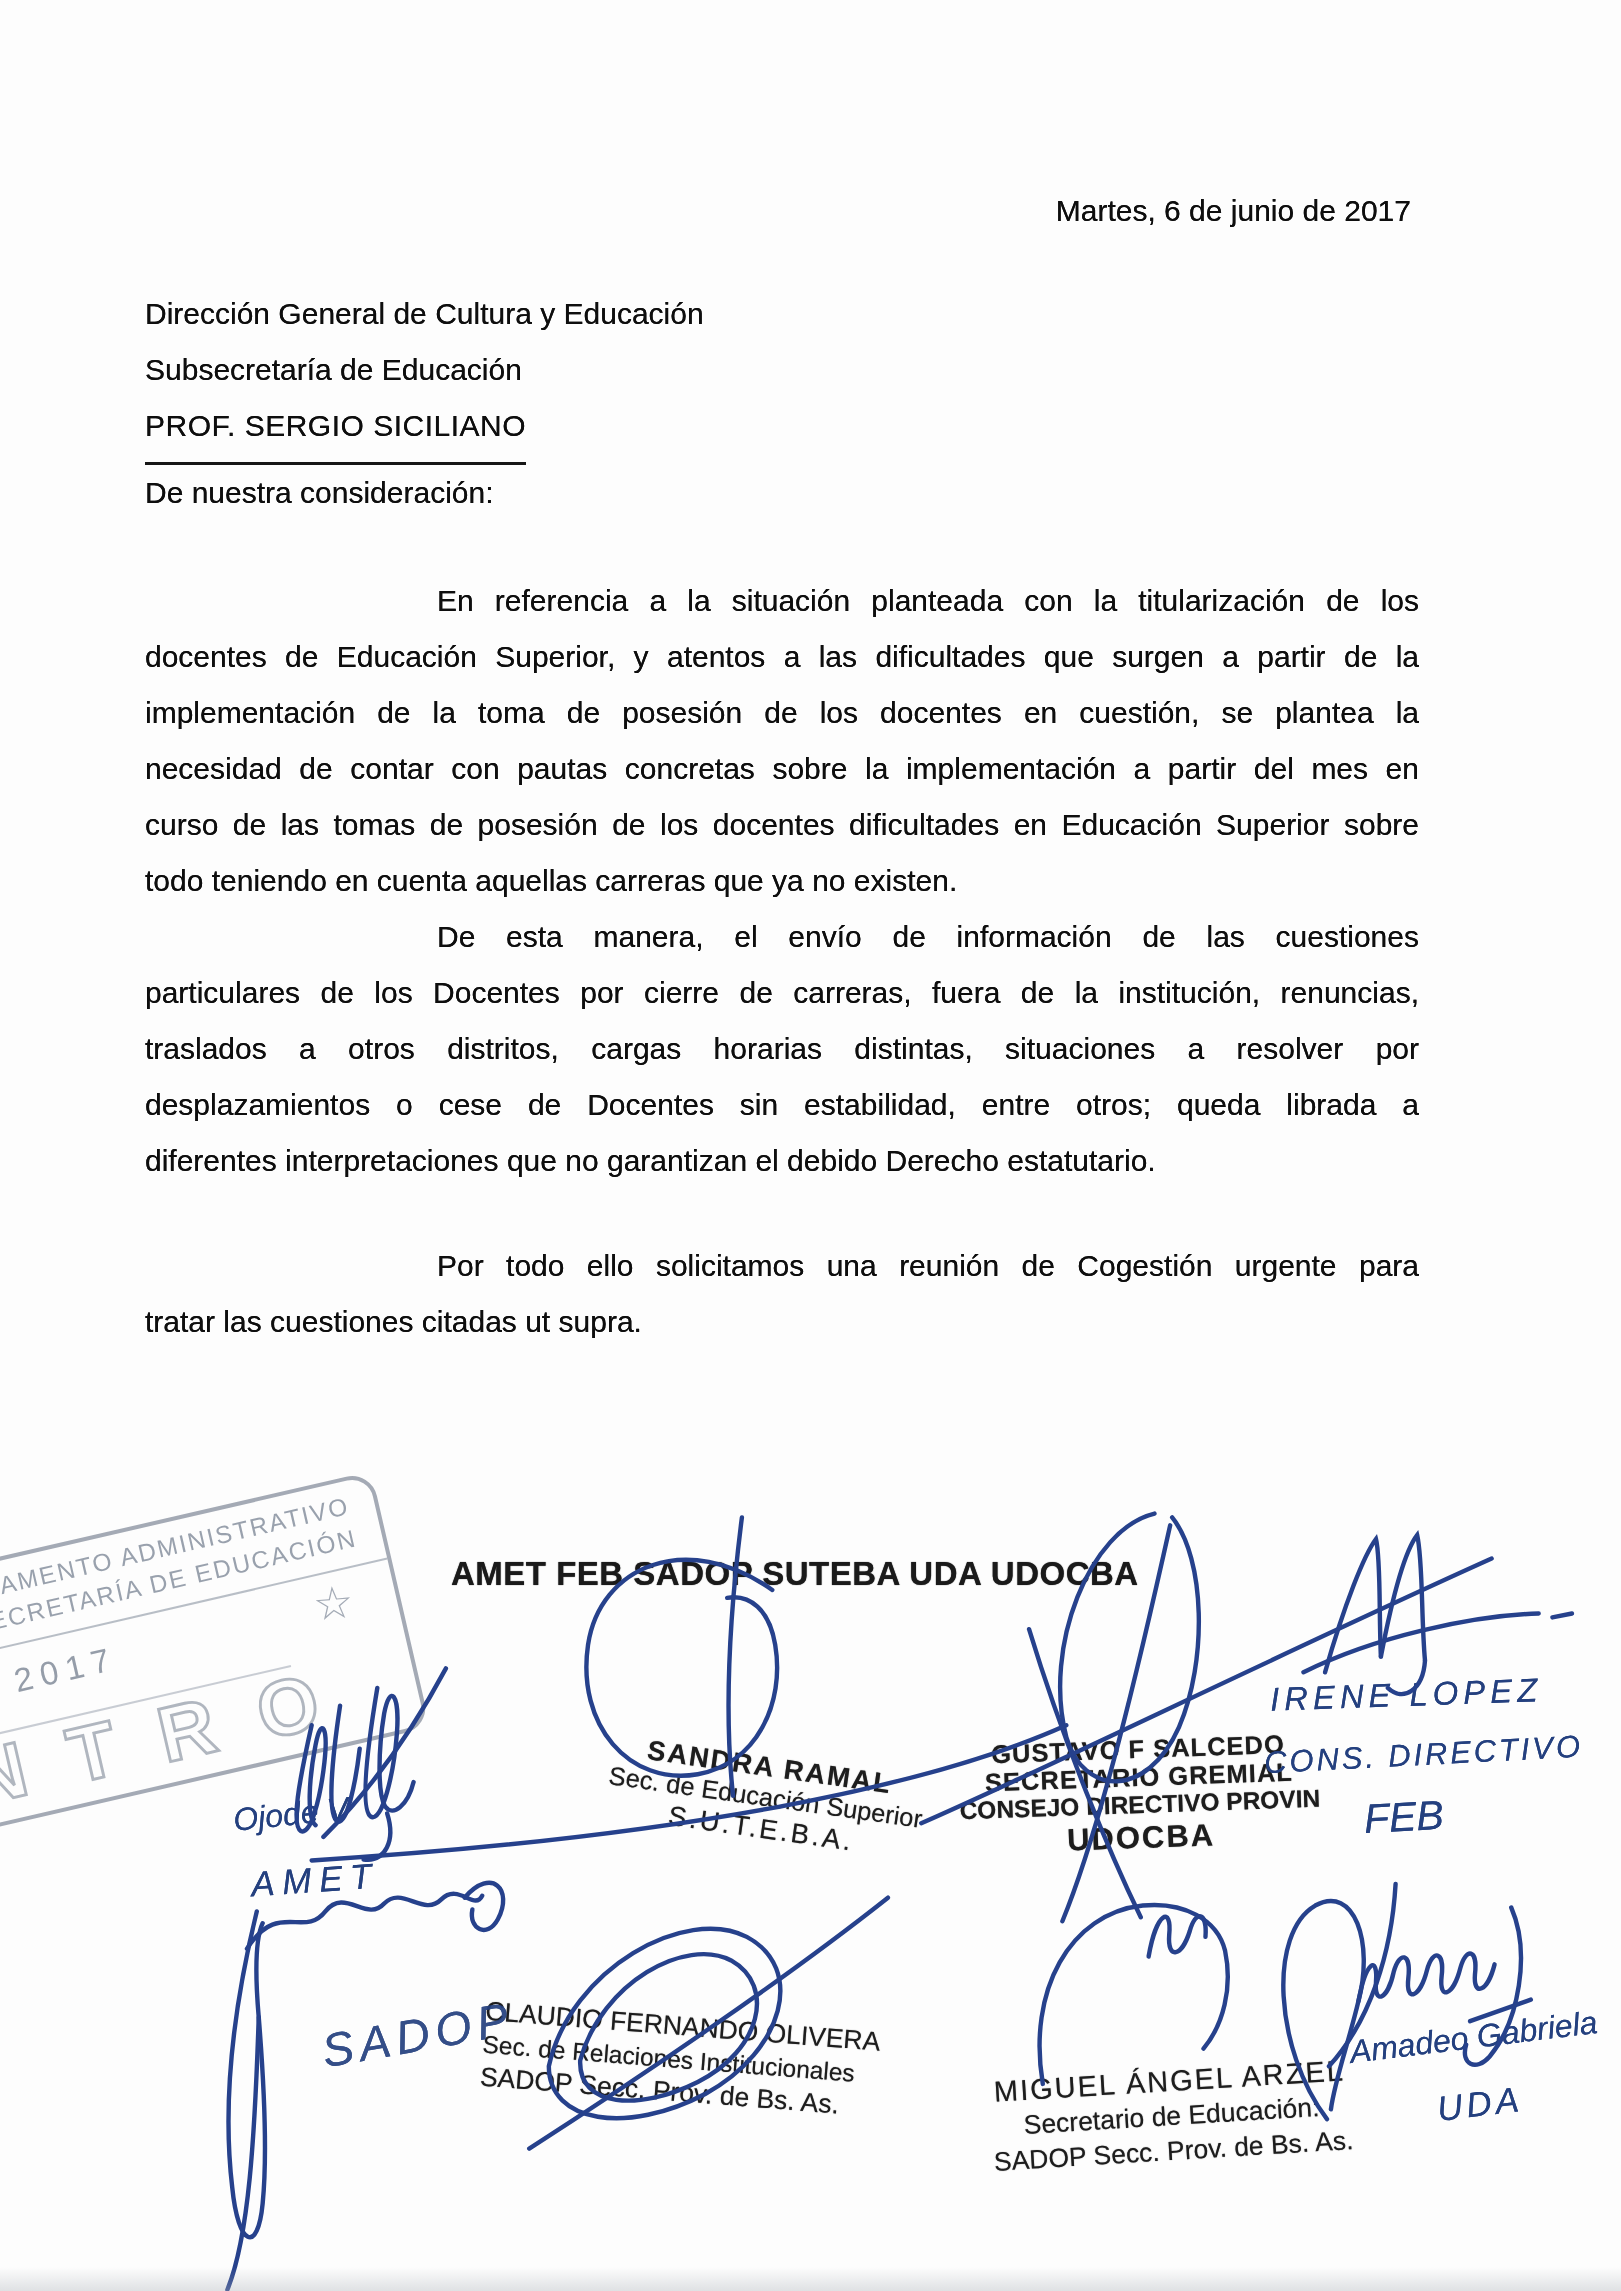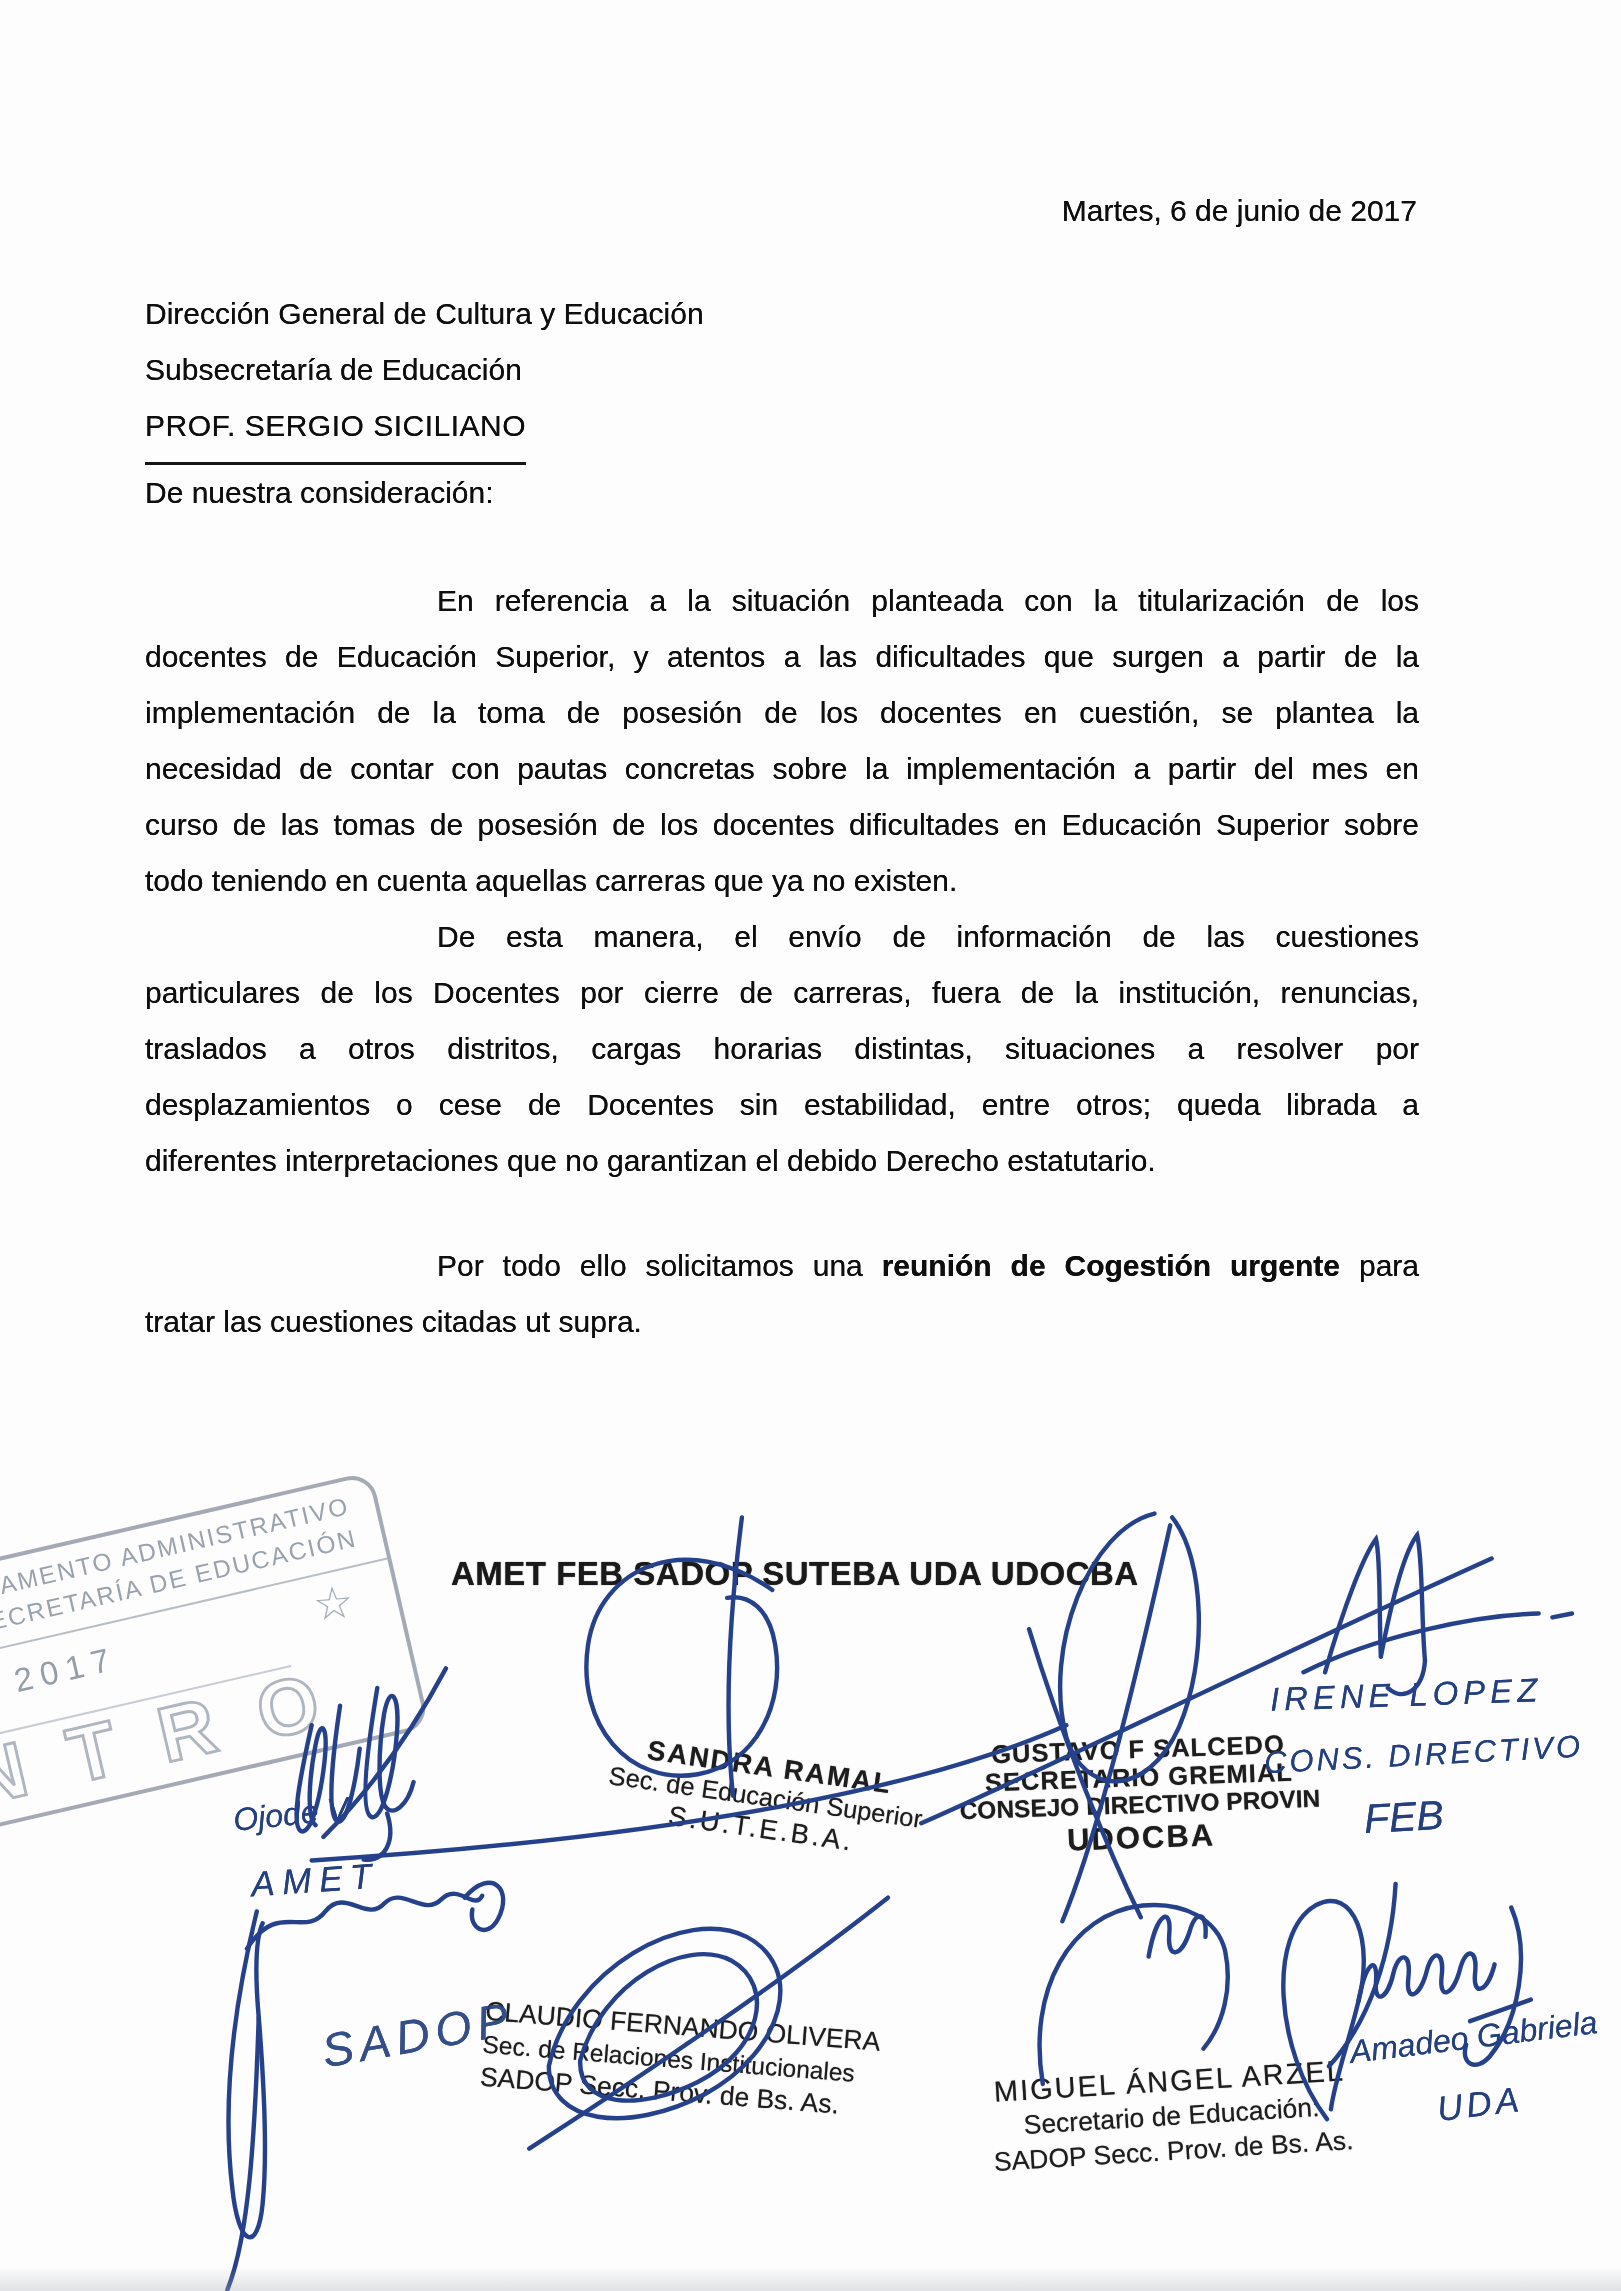--- a/index.html
+++ b/index.html
@@ -2,33 +2,33 @@
 <html><head>
 <meta charset="utf-8">
 <style>
   html,body{margin:0;padding:0;background:#8a8f96;}
   .page{
     position:relative;width:1621px;height:2292px;margin:0 auto;
     background:#fdfdfd;overflow:hidden;
     font-family:"Liberation Sans",sans-serif;color:#0e0e0e;
   }
   
-  .letter-date{position:absolute;top:194px;right:204px;font-size:30px;
+  .letter-date{position:absolute;top:194px;right:210px;font-size:30px;
     text-shadow:0 0 0.5px #111;}
   .recipient{position:absolute;left:145px;top:286px;font-size:30px;line-height:56px;
     text-shadow:0 0 0.5px #111;}
   .recipient .name{font-weight:400;border-bottom:3.9px solid #161616;padding-bottom:18px;
     letter-spacing:0.5px;display:inline-block;line-height:37px;}
   .letter-body{position:absolute;left:145px;top:573px;width:1274px;font-size:30px;
     text-shadow:0 0 0.5px #111;}
   .line{height:56px;line-height:56px;overflow:hidden;}
   .line.justify{text-align:justify;}
   .line.justify::after{content:"";display:inline-block;width:100%;height:0;}
   .line.indent{text-indent:292px;}
-  .bold{font-weight:700;}
+  .bold{font-weight:400;}
   
   .sig-heading{position:absolute;left:451px;top:1555px;font-size:33px;font-weight:700;
     letter-spacing:0.5px;color:#1a1a1a;text-shadow:0 0 1px #222;}
   
   .stamp{position:absolute;left:-314px;top:1549px;width:716px;height:255px;
     border:4.9px solid rgba(138,146,160,.78);border-radius:25.5px;
     transform:rotate(-13deg);color:#98a0ac;}
   .stamp .hdr{position:absolute;top:7.8px;right:25.5px;text-align:right;
     font-size:24.5px;letter-spacing:2px;line-height:33px;color:rgba(148,156,169,.95);}
   .stamp .hdr-rule{position:absolute;top:84px;left:0;right:0;

